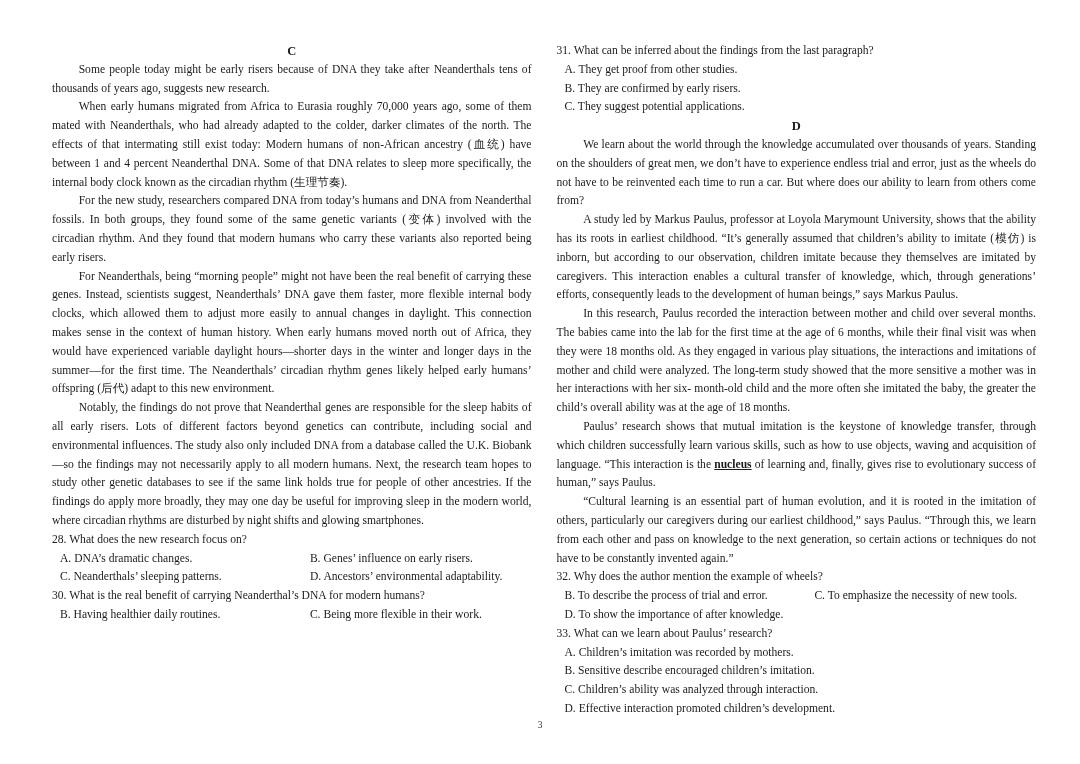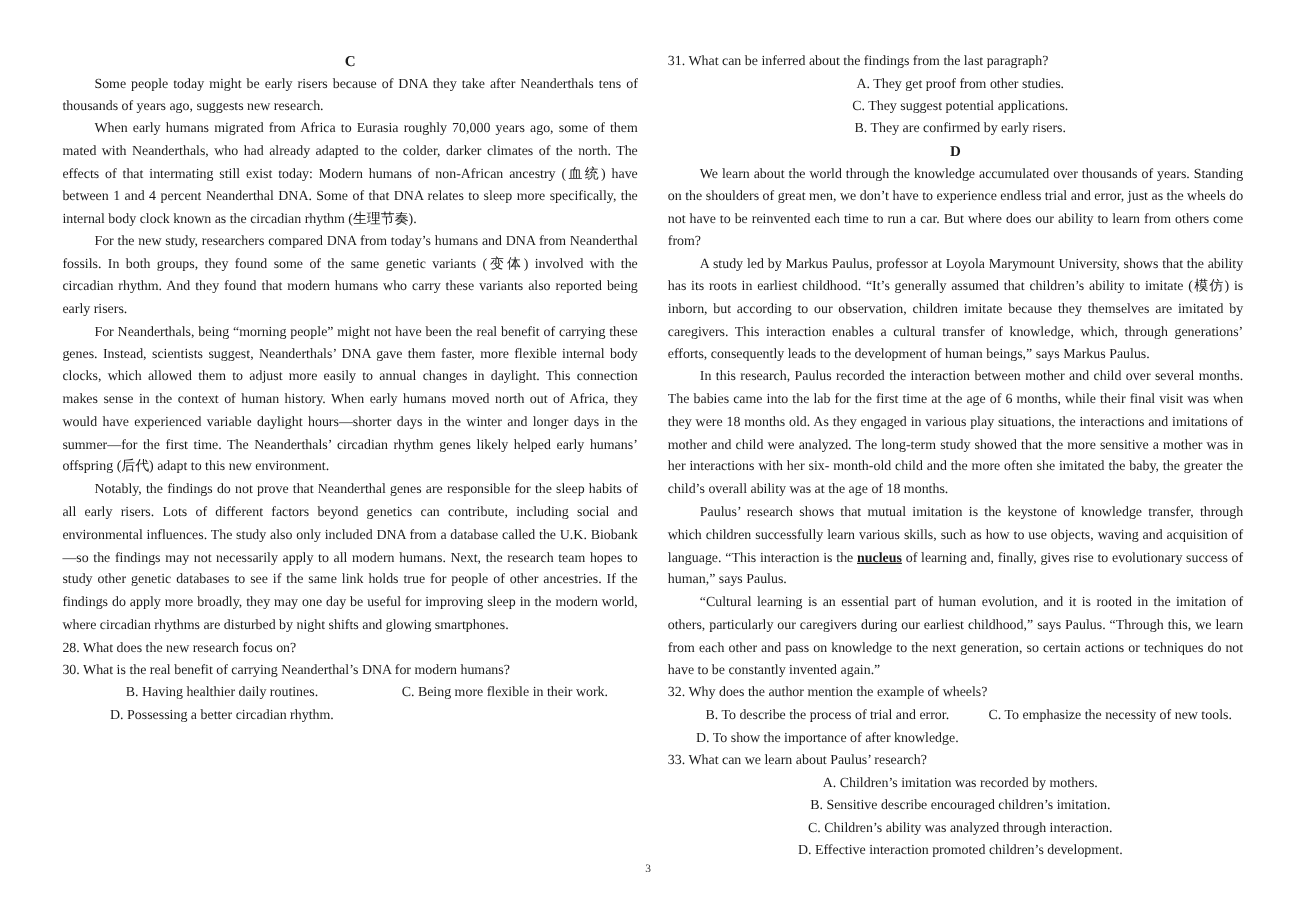--- a/index.html
+++ b/index.html
@@ -37,21 +37,21 @@
     line-height: 18.8px;
   }
   .para {
     margin: 0;
     text-indent: 2.3em;
     line-height: 18.8px;
     text-align: justify;
   }
   .question { margin: 0; }
   .stem { line-height: 18.8px; text-align: left; }
-  .options { padding-left: 8px; text-align: center; }
+  .options { padding-left: 8px; text-align: left; }
   .options.cols-2 {
     display: grid;
     grid-template-columns: 53% 47%;
   }
   .option { line-height: 18.8px; }
   .emph { font-weight: 700; text-decoration: underline; }
   .page-number {
     position: absolute;
     left: 0;
     right: 0;
@@ -68,37 +68,42 @@
   <div class="columns-wrap">
     <section class="col">
         <div class="passage-heading">C</div>
         <p class="para">Some people today might be early risers because of DNA they take after Neanderthals tens of thousands of years ago, suggests new research.</p>
         <p class="para">When early humans migrated from Africa to Eurasia roughly 70,000 years ago, some of them mated with Neanderthals, who had already adapted to the colder, darker climates of the north. The effects of that intermating still exist today: Modern humans of non-African ancestry (血统) have between 1 and 4 percent Neanderthal DNA. Some of that DNA relates to sleep more specifically, the internal body clock known as the circadian rhythm (生理节奏).</p>
         <p class="para">For the new study, researchers compared DNA from today’s humans and DNA from Neanderthal fossils. In both groups, they found some of the same genetic variants (变体) involved with the circadian rhythm. And they found that modern humans who carry these variants also reported being early risers.</p>
         <p class="para">For Neanderthals, being “morning people” might not have been the real benefit of carrying these genes. Instead, scientists suggest, Neanderthals’ DNA gave them faster, more flexible internal body clocks, which allowed them to adjust more easily to annual changes in daylight. This connection makes sense in the context of human history. When early humans moved north out of Africa, they would have experienced variable daylight hours—shorter days in the winter and longer days in the summer—for the first time. The Neanderthals’ circadian rhythm genes likely helped early humans’ offspring (后代) adapt to this new environment.</p>
         <p class="para">Notably, the findings do not prove that Neanderthal genes are responsible for the sleep habits of all early risers. Lots of different factors beyond genetics can contribute, including social and environmental influences. The study also only included DNA from a database called the U.K. Biobank—so the findings may not necessarily apply to all modern humans. Next, the research team hopes to study other genetic databases to see if the same link holds true for people of other ancestries. If the findings do apply more broadly, they may one day be useful for improving sleep in the modern world, where circadian rhythms are disturbed by night shifts and glowing smartphones.</p>
         <div class="question">
           <div class="stem">28. What does the new research focus on?</div>
+          <div class="options cols-2">
+            <div class="option">A. DNA’s dramatic changes.</div>
+            <div class="option">B. Genes’ influence on early risers.</div>
+            <div class="option">C. Neanderthals’ sleeping patterns.</div>
+            <div class="option">D. Ancestors’ environmental adaptability.</div>
+          </div>
         </div>
         <div class="question">
           <div class="stem">30. What is the real benefit of carrying Neanderthal’s DNA for modern humans?</div>
           <div class="options cols-2">
             <div class="option">B. Having healthier daily routines.</div>
             <div class="option">C. Being more flexible in their work.</div>
-            <div class="option">D. Possessing a better circadian rhythm.</div>
           </div>
         </div>
       </section>
     <section class="col">
         <div class="question">
           <div class="stem">31. What can be inferred about the findings from the last paragraph?</div>
           <div class="options cols-1">
             <div class="option">A. They get proof from other studies.</div>
+            <div class="option">B. They are confirmed by early risers.</div>
             <div class="option">C. They suggest potential applications.</div>
-            <div class="option">B. They are confirmed by early risers.</div>
           </div>
         </div>
         <div class="passage-heading">D</div>
         <p class="para">We learn about the world through the knowledge accumulated over thousands of years. Standing on the shoulders of great men, we don’t have to experience endless trial and error, just as the wheels do not have to be reinvented each time to run a car. But where does our ability to learn from others come from?</p>
         <p class="para">A study led by Markus Paulus, professor at Loyola Marymount University, shows that the ability has its roots in earliest childhood. “It’s generally assumed that children’s ability to imitate (模仿) is inborn, but according to our observation, children imitate because they themselves are imitated by caregivers. This interaction enables a cultural transfer of knowledge, which, through generations’ efforts, consequently leads to the development of human beings,” says Markus Paulus.</p>
         <p class="para">In this research, Paulus recorded the interaction between mother and child over several months. The babies came into the lab for the first time at the age of 6 months, while their final visit was when they were 18 months old. As they engaged in various play situations, the interactions and imitations of mother and child were analyzed. The long-term study showed that the more sensitive a mother was in her interactions with her six- month-old child and the more often she imitated the baby, the greater the child’s overall ability was at the age of 18 months.</p>
         <p class="para">Paulus’ research shows that mutual imitation is the keystone of knowledge transfer, through which children successfully learn various skills, such as how to use objects, waving and acquisition of language. “This interaction is the <span class="emph">nucleus</span> of learning and, finally, gives rise to evolutionary success of human,” says Paulus.</p>
         <p class="para">“Cultural learning is an essential part of human evolution, and it is rooted in the imitation of others, particularly our caregivers during our earliest childhood,” says Paulus. “Through this, we learn from each other and pass on knowledge to the next generation, so certain actions or techniques do not have to be constantly invented again.”</p>
         <div class="question">
           <div class="stem">32. Why does the author mention the example of wheels?</div>

